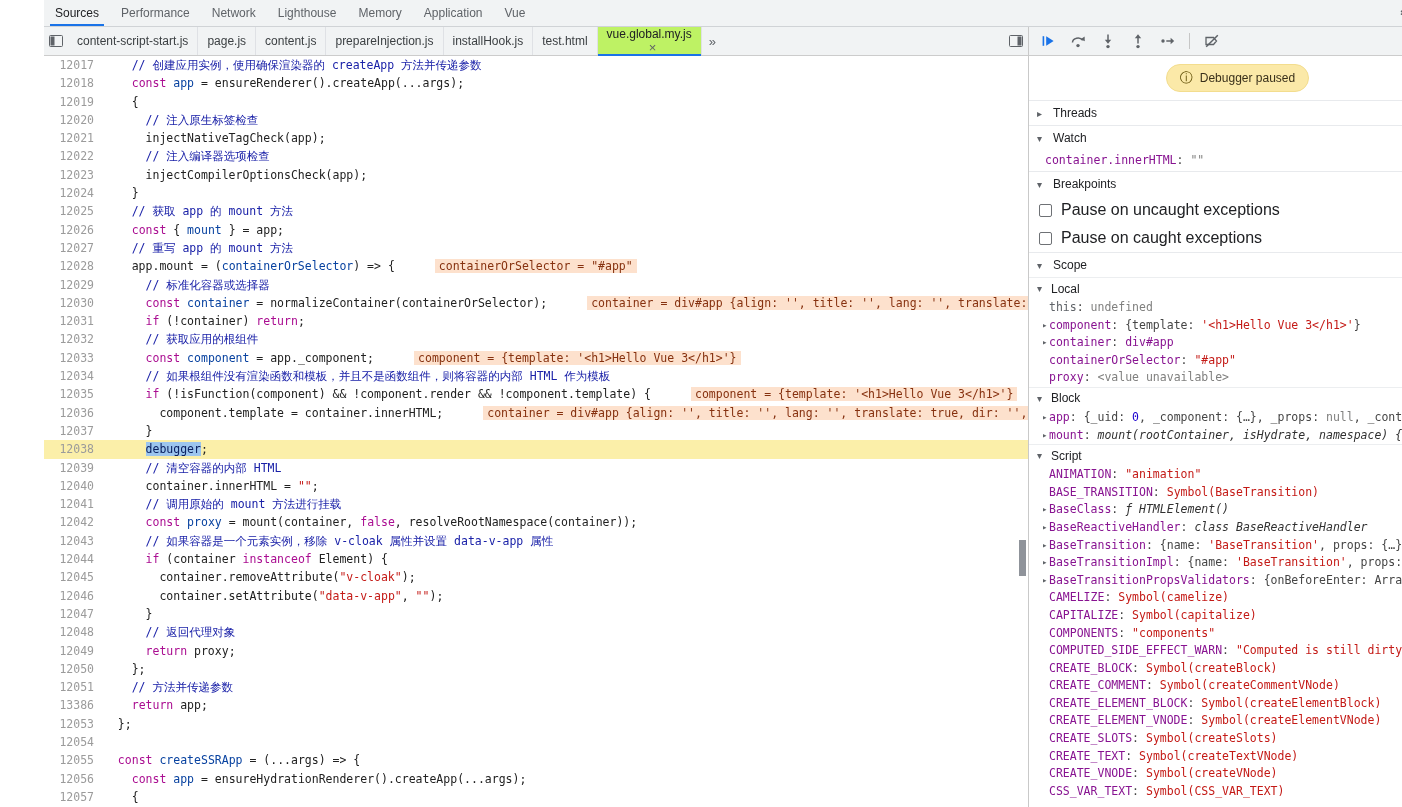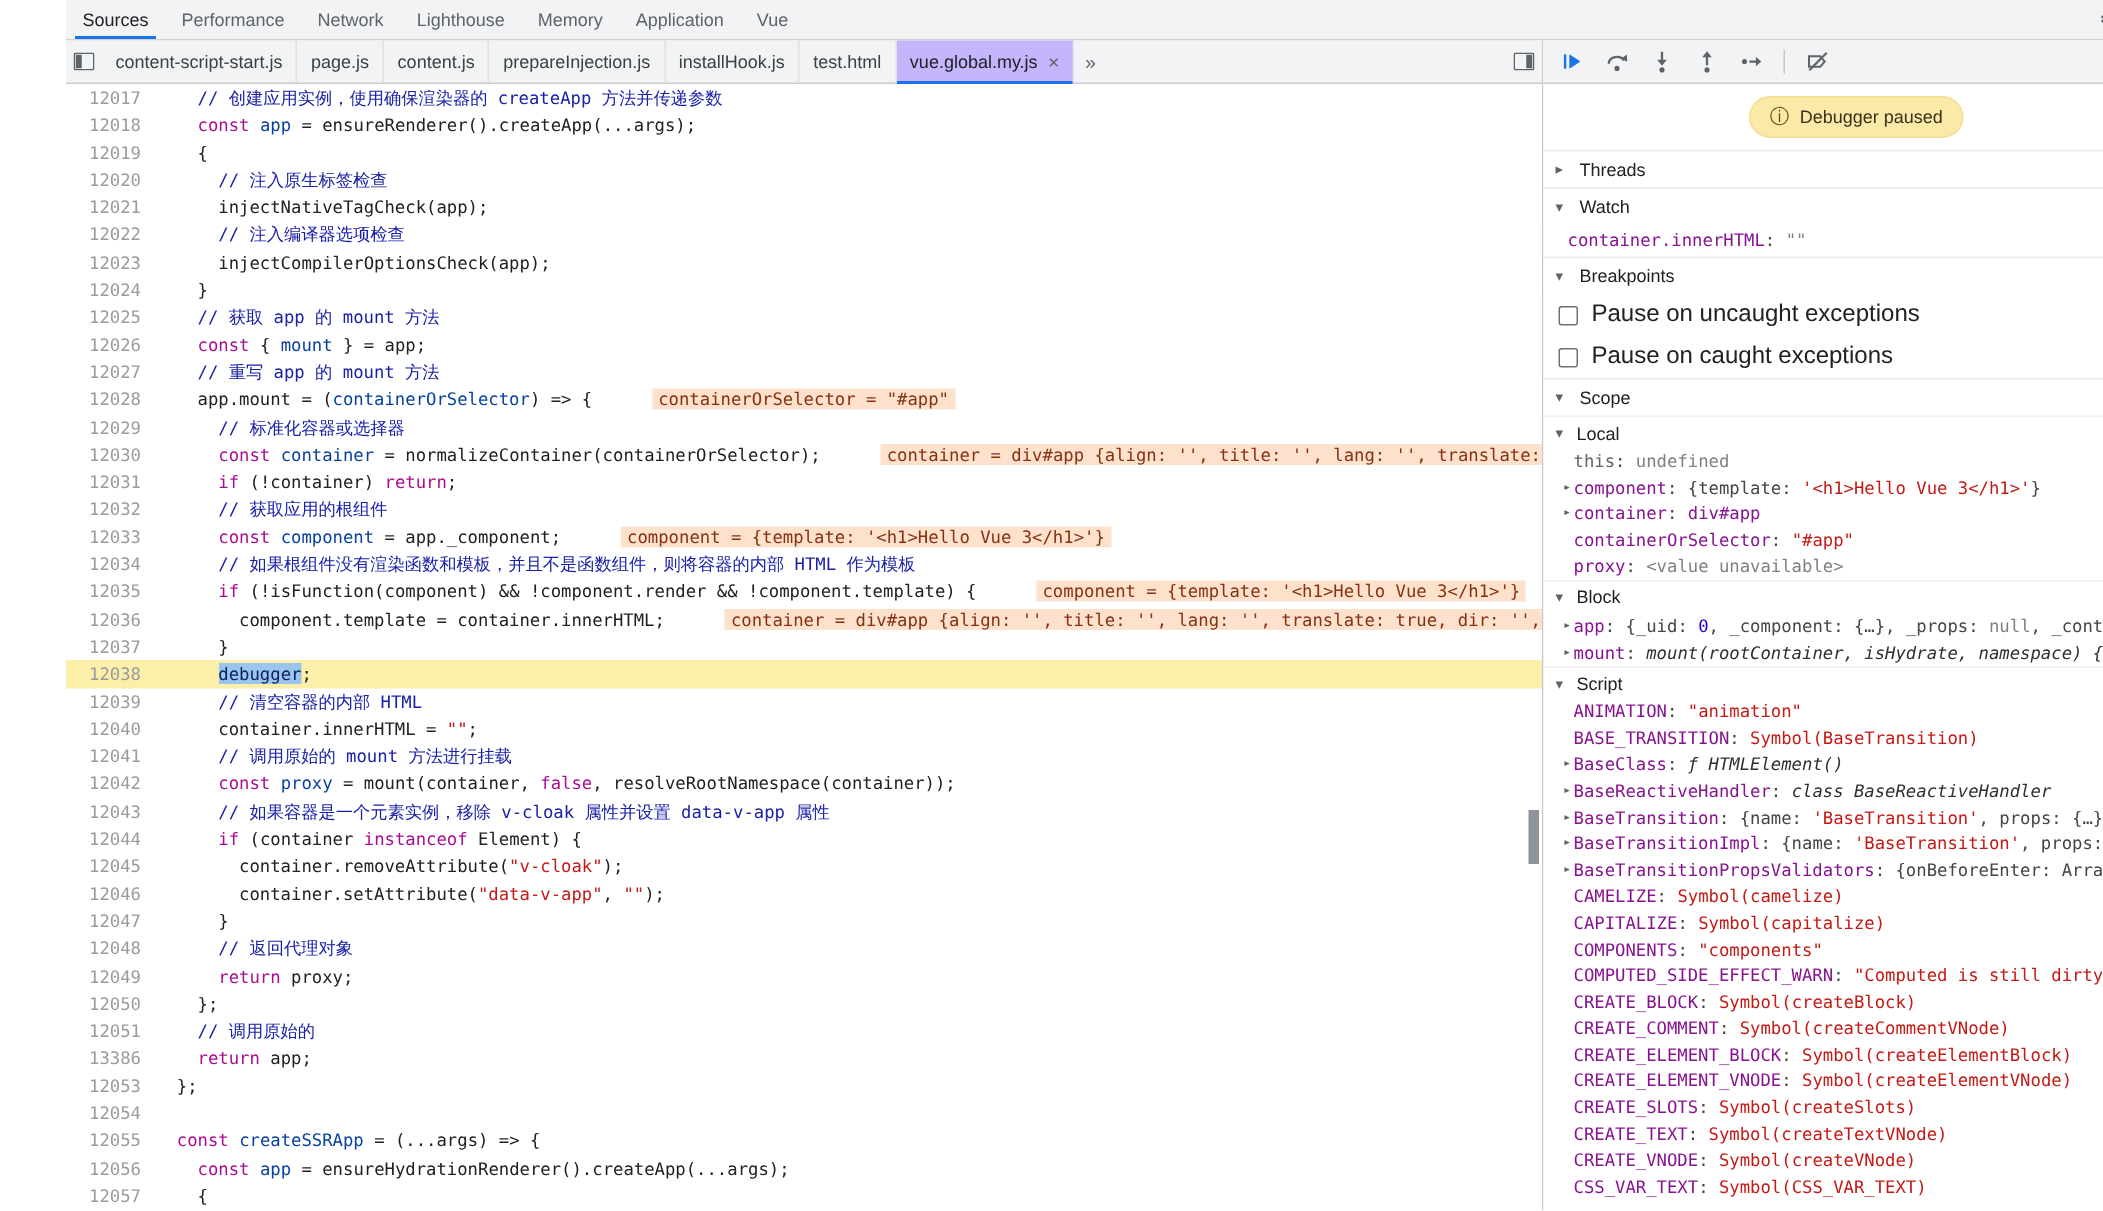--- a/index.html
+++ b/index.html
@@ -20,21 +20,21 @@
 
   .body-row { flex:1; display:flex; min-height:0; }
 
   
   .editor-pane { flex:0 0 985px; width:985px; display:flex; flex-direction:column; border-right:1px solid #c9c9c9; min-width:0; }
   .tab-strip { flex:0 0 29px; background:#f1f3f4; border-bottom:1px solid #ccc;
     display:flex; align-items:stretch; font-size:12px; color:#3c4043; }
   .nav-toggle, .side-toggle { align-self:center; }
   .file-tabs { display:flex; align-items:stretch; min-width:0; }
   .file-tab { padding:0 9px; display:flex; align-items:center; border-right:1px solid #dfe1e5; white-space:nowrap; position:relative; cursor:default; }
-  .file-tab.active { background:#c4b5fd; color:#202124; }
+  .file-tab.active { background:#bef264; color:#202124;flex-direction:column; }
   .file-tab.active::after { content:''; position:absolute; left:0; right:0; bottom:-1px; height:2px; background:#1a73e8; }
   .close-x { margin-left:7px; color:#5f6368; font-size:13px; line-height:1; }
   .more-tabs { padding:0 7px; display:flex; align-items:center; color:#5f6368; font-size:13px; }
   .strip-spacer { flex:1; }
 
   .code-area { flex:1; position:relative; overflow:hidden; background:#fff;
     font-family:"DejaVu Sans Mono","Liberation Mono", monospace; font-size:11.5px; line-height:18.3px; }
   .code-line { display:flex; height:18.3px; white-space:pre; overflow:hidden; }
   .code-line.current { background:#fbefa9; }
   .gutter { flex:0 0 60px; text-align:right; padding-right:10px; color:#9b9b9b; user-select:none; }
@@ -185,21 +185,21 @@
             <div class="code-line"><div class="gutter">12041</div><div class="code-text"><span class="tk-c">      // 调用原始的 mount 方法进行挂载</span></div></div>
             <div class="code-line"><div class="gutter">12042</div><div class="code-text"><span class="tk-p">      </span><span class="tk-k">const</span><span class="tk-p"> </span><span class="tk-d">proxy</span><span class="tk-p"> = mount(container, </span><span class="tk-k">false</span><span class="tk-p">, resolveRootNamespace(container));</span></div></div>
             <div class="code-line"><div class="gutter">12043</div><div class="code-text"><span class="tk-c">      // 如果容器是一个元素实例，移除 v-cloak 属性并设置 data-v-app 属性</span></div></div>
             <div class="code-line"><div class="gutter">12044</div><div class="code-text"><span class="tk-p">      </span><span class="tk-k">if</span><span class="tk-p"> (container </span><span class="tk-k">instanceof</span><span class="tk-p"> Element) {</span></div></div>
             <div class="code-line"><div class="gutter">12045</div><div class="code-text"><span class="tk-p">        container.removeAttribute(</span><span class="tk-s">"v-cloak"</span><span class="tk-p">);</span></div></div>
             <div class="code-line"><div class="gutter">12046</div><div class="code-text"><span class="tk-p">        container.setAttribute(</span><span class="tk-s">"data-v-app"</span><span class="tk-p">, </span><span class="tk-s">""</span><span class="tk-p">);</span></div></div>
             <div class="code-line"><div class="gutter">12047</div><div class="code-text"><span class="tk-p">      }</span></div></div>
             <div class="code-line"><div class="gutter">12048</div><div class="code-text"><span class="tk-c">      // 返回代理对象</span></div></div>
             <div class="code-line"><div class="gutter">12049</div><div class="code-text"><span class="tk-p">      </span><span class="tk-k">return</span><span class="tk-p"> proxy;</span></div></div>
             <div class="code-line"><div class="gutter">12050</div><div class="code-text"><span class="tk-p">    };</span></div></div>
-            <div class="code-line"><div class="gutter">12051</div><div class="code-text"><span class="tk-c">    // 调用原始的</span></div></div>
+            <div class="code-line"><div class="gutter">12051</div><div class="code-text"><span class="tk-c">    // 方法并传递参数</span></div></div>
             <div class="code-line"><div class="gutter">13386</div><div class="code-text"><span class="tk-p">    </span><span class="tk-k">return</span><span class="tk-p"> app;</span></div></div>
             <div class="code-line"><div class="gutter">12053</div><div class="code-text"><span class="tk-p">  };</span></div></div>
             <div class="code-line"><div class="gutter">12054</div><div class="code-text"><span class="tk-p"></span></div></div>
             <div class="code-line"><div class="gutter">12055</div><div class="code-text"><span class="tk-p">  </span><span class="tk-k">const</span><span class="tk-p"> </span><span class="tk-d">createSSRApp</span><span class="tk-p"> = (...args) =&gt; {</span></div></div>
             <div class="code-line"><div class="gutter">12056</div><div class="code-text"><span class="tk-p">    </span><span class="tk-k">const</span><span class="tk-p"> </span><span class="tk-d">app</span><span class="tk-p"> = ensureHydrationRenderer().createApp(...args);</span></div></div>
             <div class="code-line"><div class="gutter">12057</div><div class="code-text"><span class="tk-p">    {</span></div></div>
           </div>
         <div class="scrollbar-thumb"></div>
       </div>
     </div>

